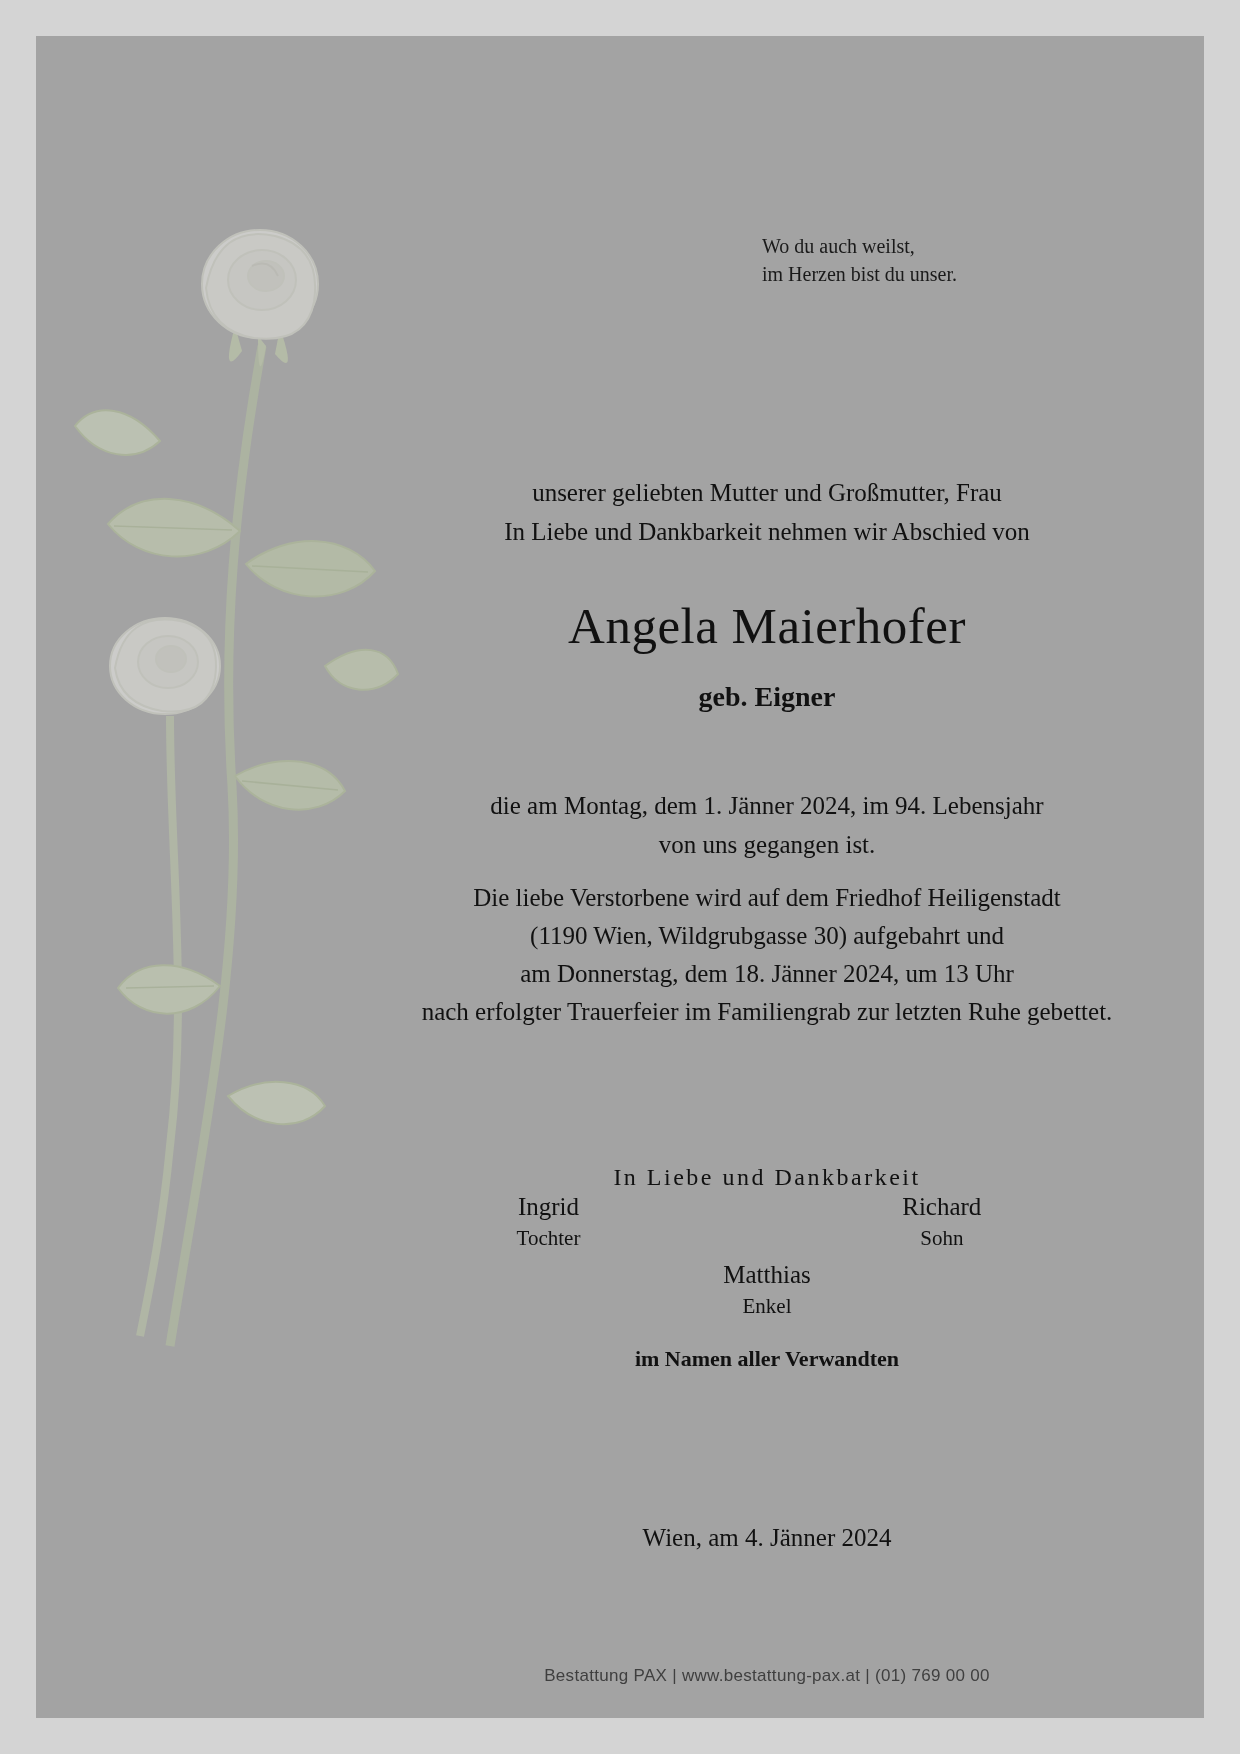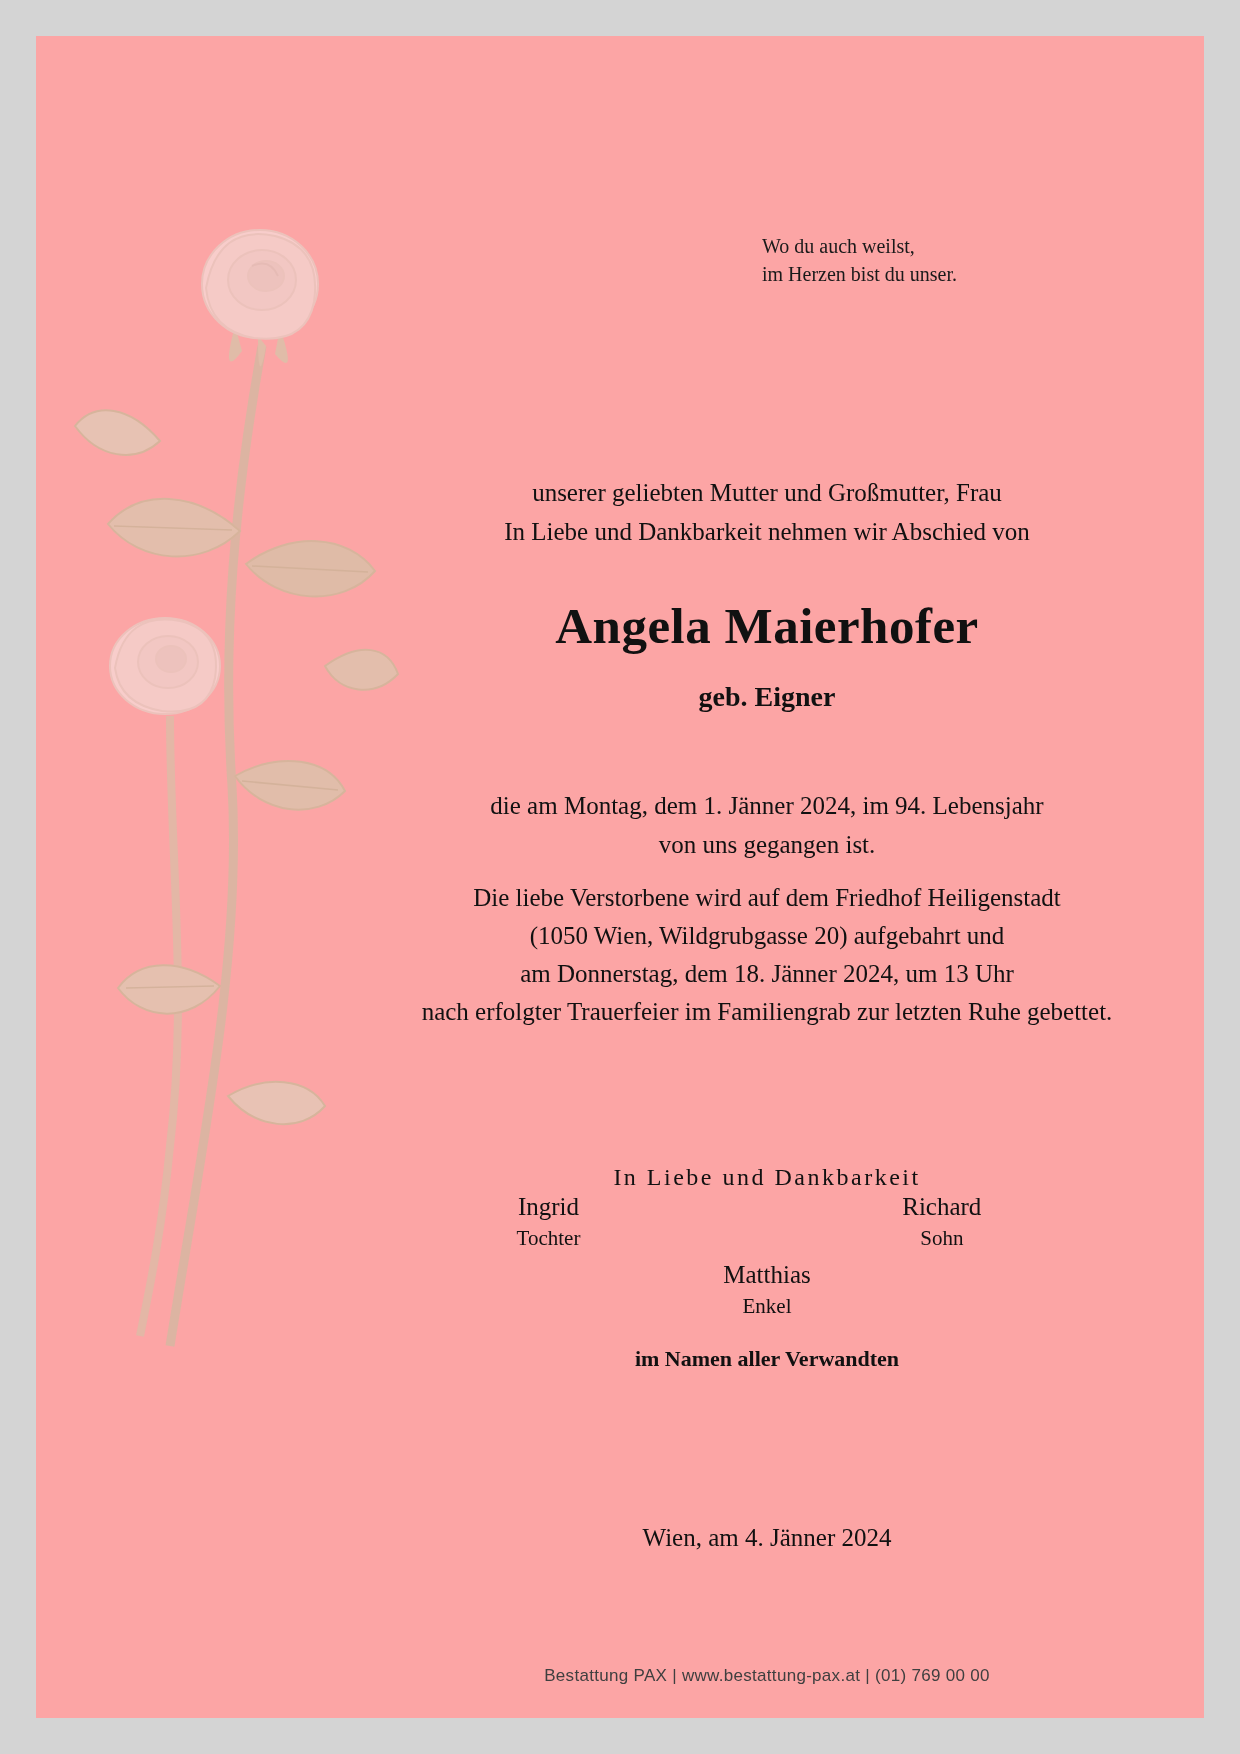--- a/index.html
+++ b/index.html
@@ -8,21 +8,21 @@
     background: #d4d4d4;
     font-family: "Liberation Serif", serif;
     color: #111;
     position: relative;
     overflow: hidden;
   }
   .card {
     position: absolute;
     left: 36px; top: 36px;
     width: 1168px; height: 1682px;
-    background: #fca5a5;
+    background: #a3a3a3;
   }
   .rose-wrap {
     position: absolute;
     left: 34px; top: 160px;
     width: 330px; height: 1190px;
     pointer-events: none;
   }
   .quote {
     position: absolute;
     left: 726px; top: 196px;
@@ -36,21 +36,21 @@
     left: 294px; top: 0;
     width: 874px; height: 1682px;
     text-align: center;
   }
   .intro {
     position: absolute; left: 0; top: 437px; width: 100%;
     font-size: 25px; line-height: 39px;
   }
   .deceased-name {
     position: absolute; left: 0; top: 562px; width: 100%;
-    font-size: 51px; font-weight: bold; line-height: 56px;
+    font-size: 51px; font-weight: normal; line-height: 56px;
     letter-spacing: 0.5px;
   }
   .birth-name {
     position: absolute; left: 0; top: 645px; width: 100%;
     font-size: 28px; font-weight: bold; font-family: Liberation Serif, serif;
   }
   .death-info {
     position: absolute; left: 0; top: 750px; width: 100%;
     font-size: 25px; line-height: 39px;
   }
@@ -157,21 +157,21 @@
     <div class="deceased-name">Angela Maierhofer</div>
     <div class="birth-name">geb. Eigner</div>
 
     <div class="death-info">
       <div>die am Montag, dem 1. Jänner 2024, im 94. Lebensjahr</div>
       <div>von uns gegangen ist.</div>
     </div>
 
     <div class="funeral-info">
       <div>Die liebe Verstorbene wird auf dem Friedhof Heiligenstadt</div>
-      <div>(1050 Wien, Wildgrubgasse 20) aufgebahrt und</div>
+      <div>(1190 Wien, Wildgrubgasse 30) aufgebahrt und</div>
       <div>am Donnerstag, dem 18. Jänner 2024, um 13 Uhr</div>
       <div>nach erfolgter Trauerfeier im Familiengrab zur letzten Ruhe gebettet.</div>
     </div>
 
     <div class="condolence-heading">In Liebe und Dankbarkeit</div>
 
     <div class="mourner-row">
       <div class="mourner-left">
         <div class="mourner-name">Ingrid</div>
         <div class="mourner-relation">Tochter</div>

